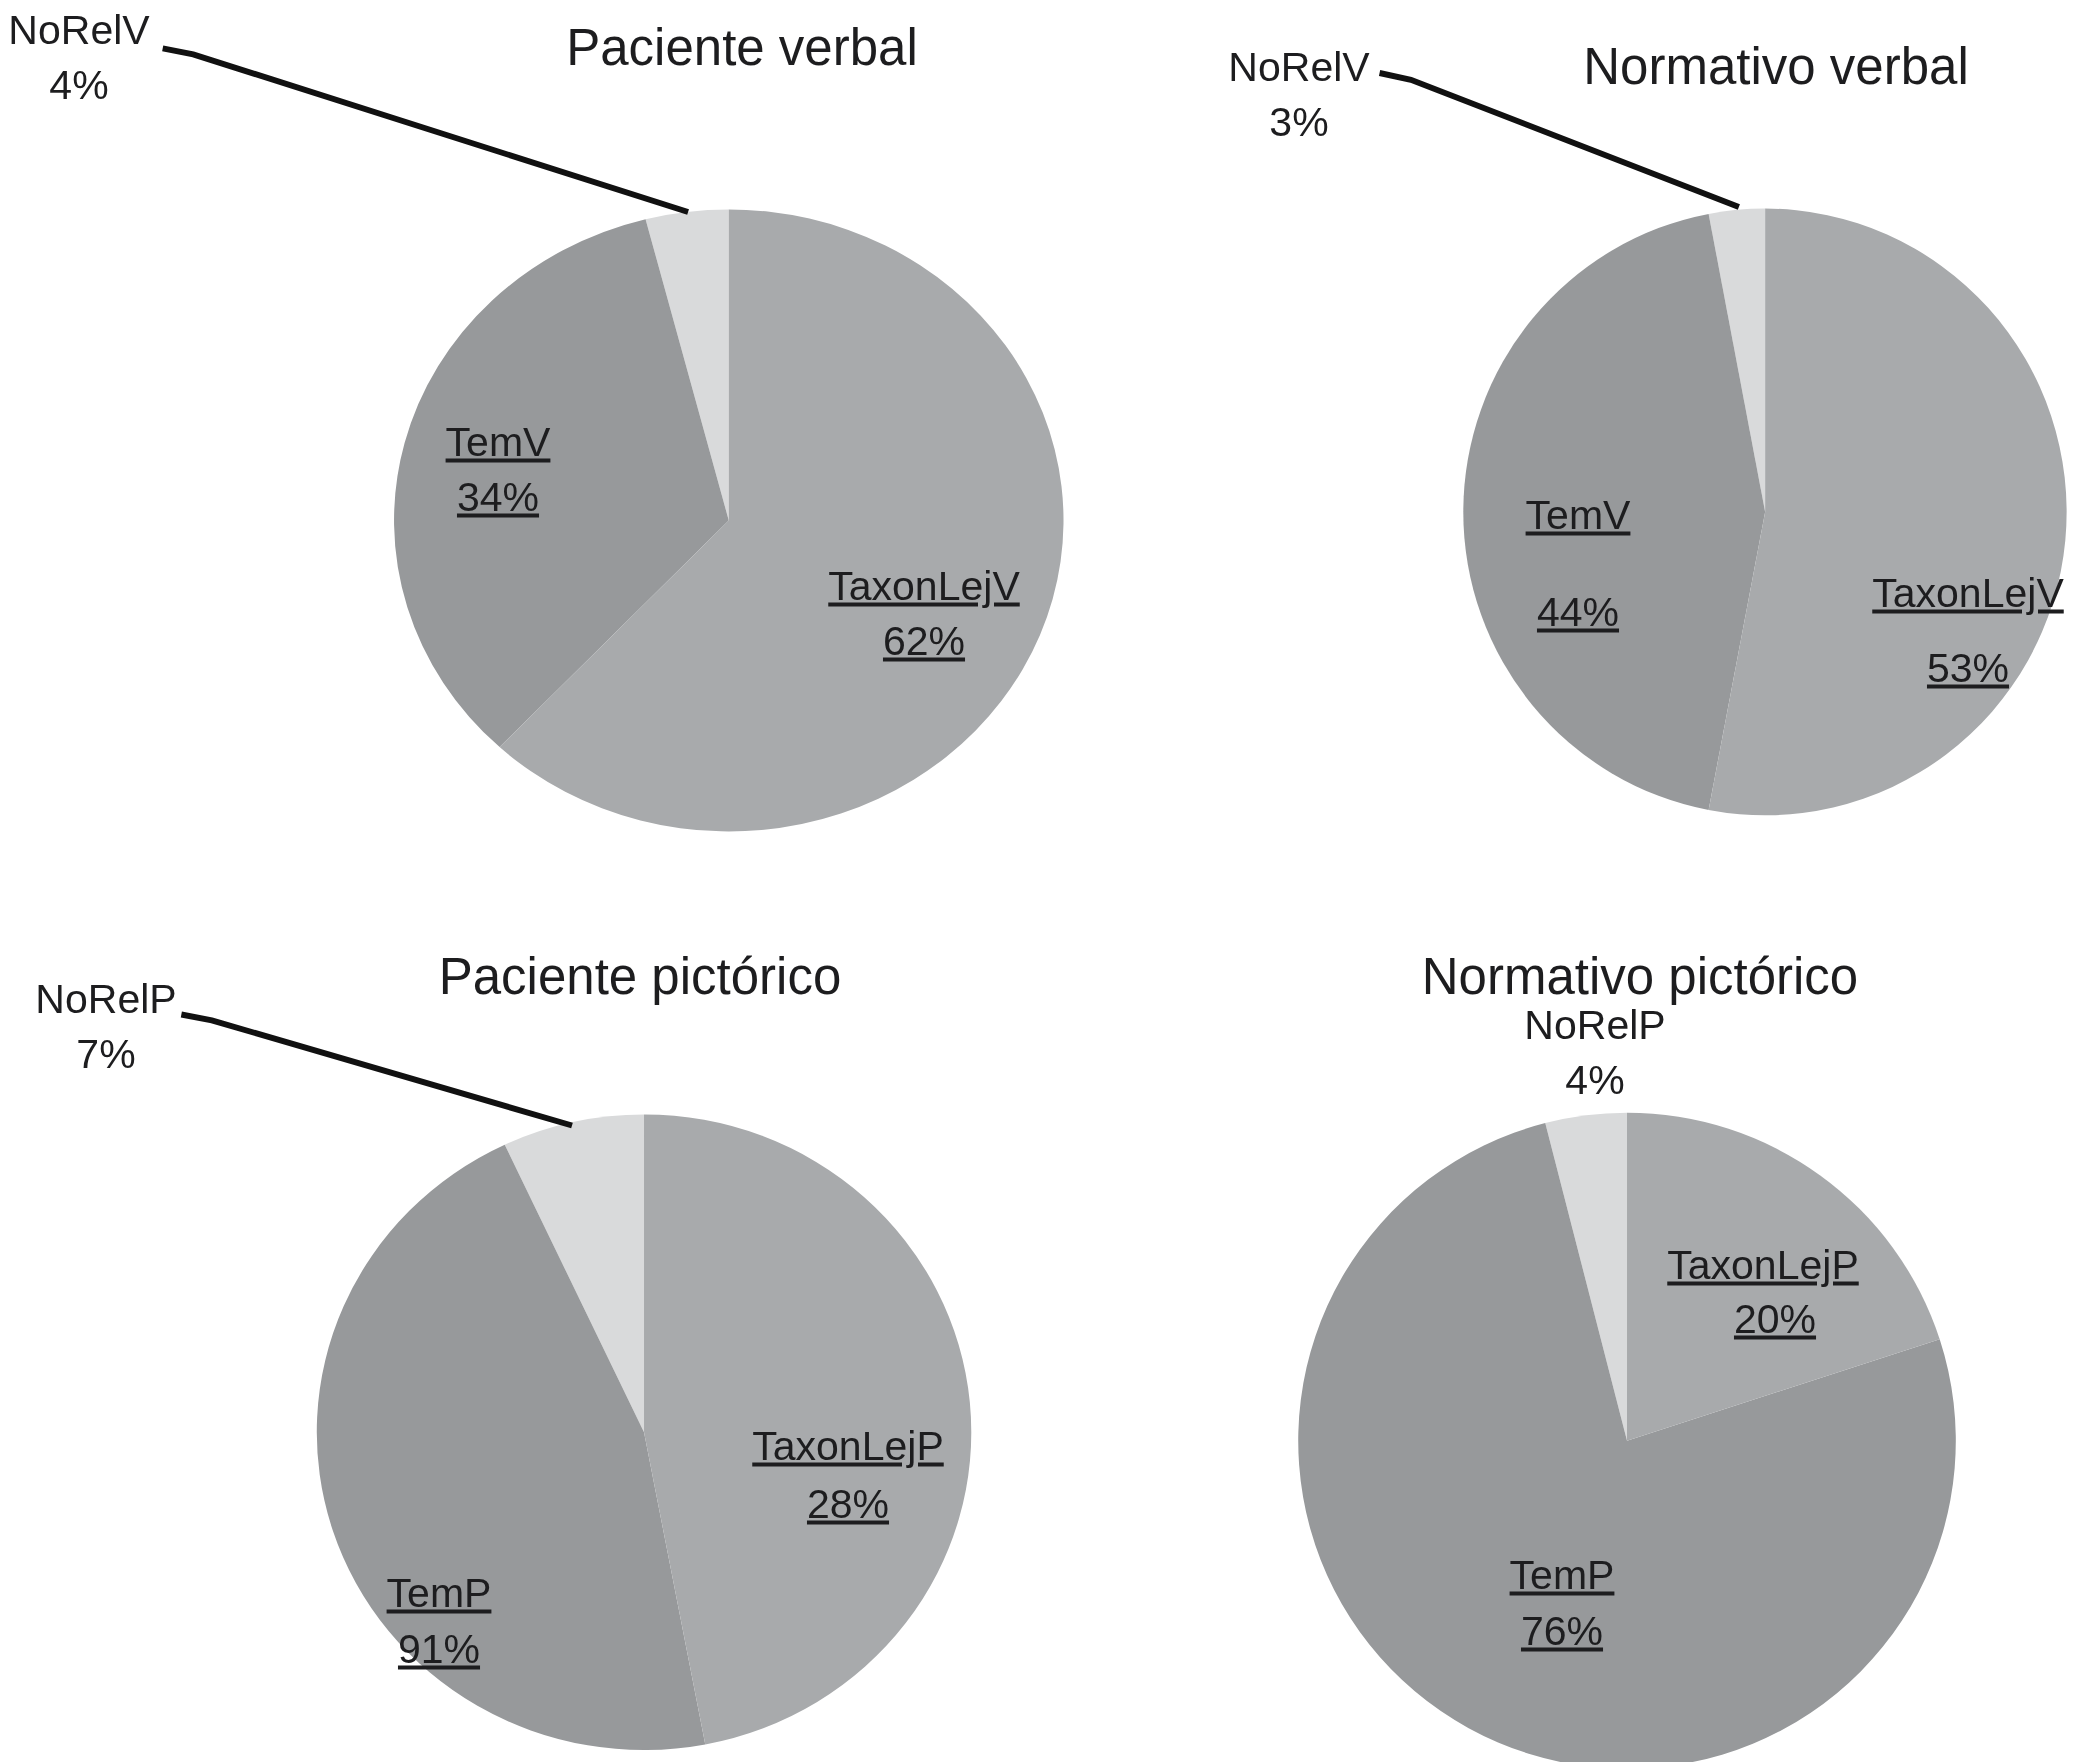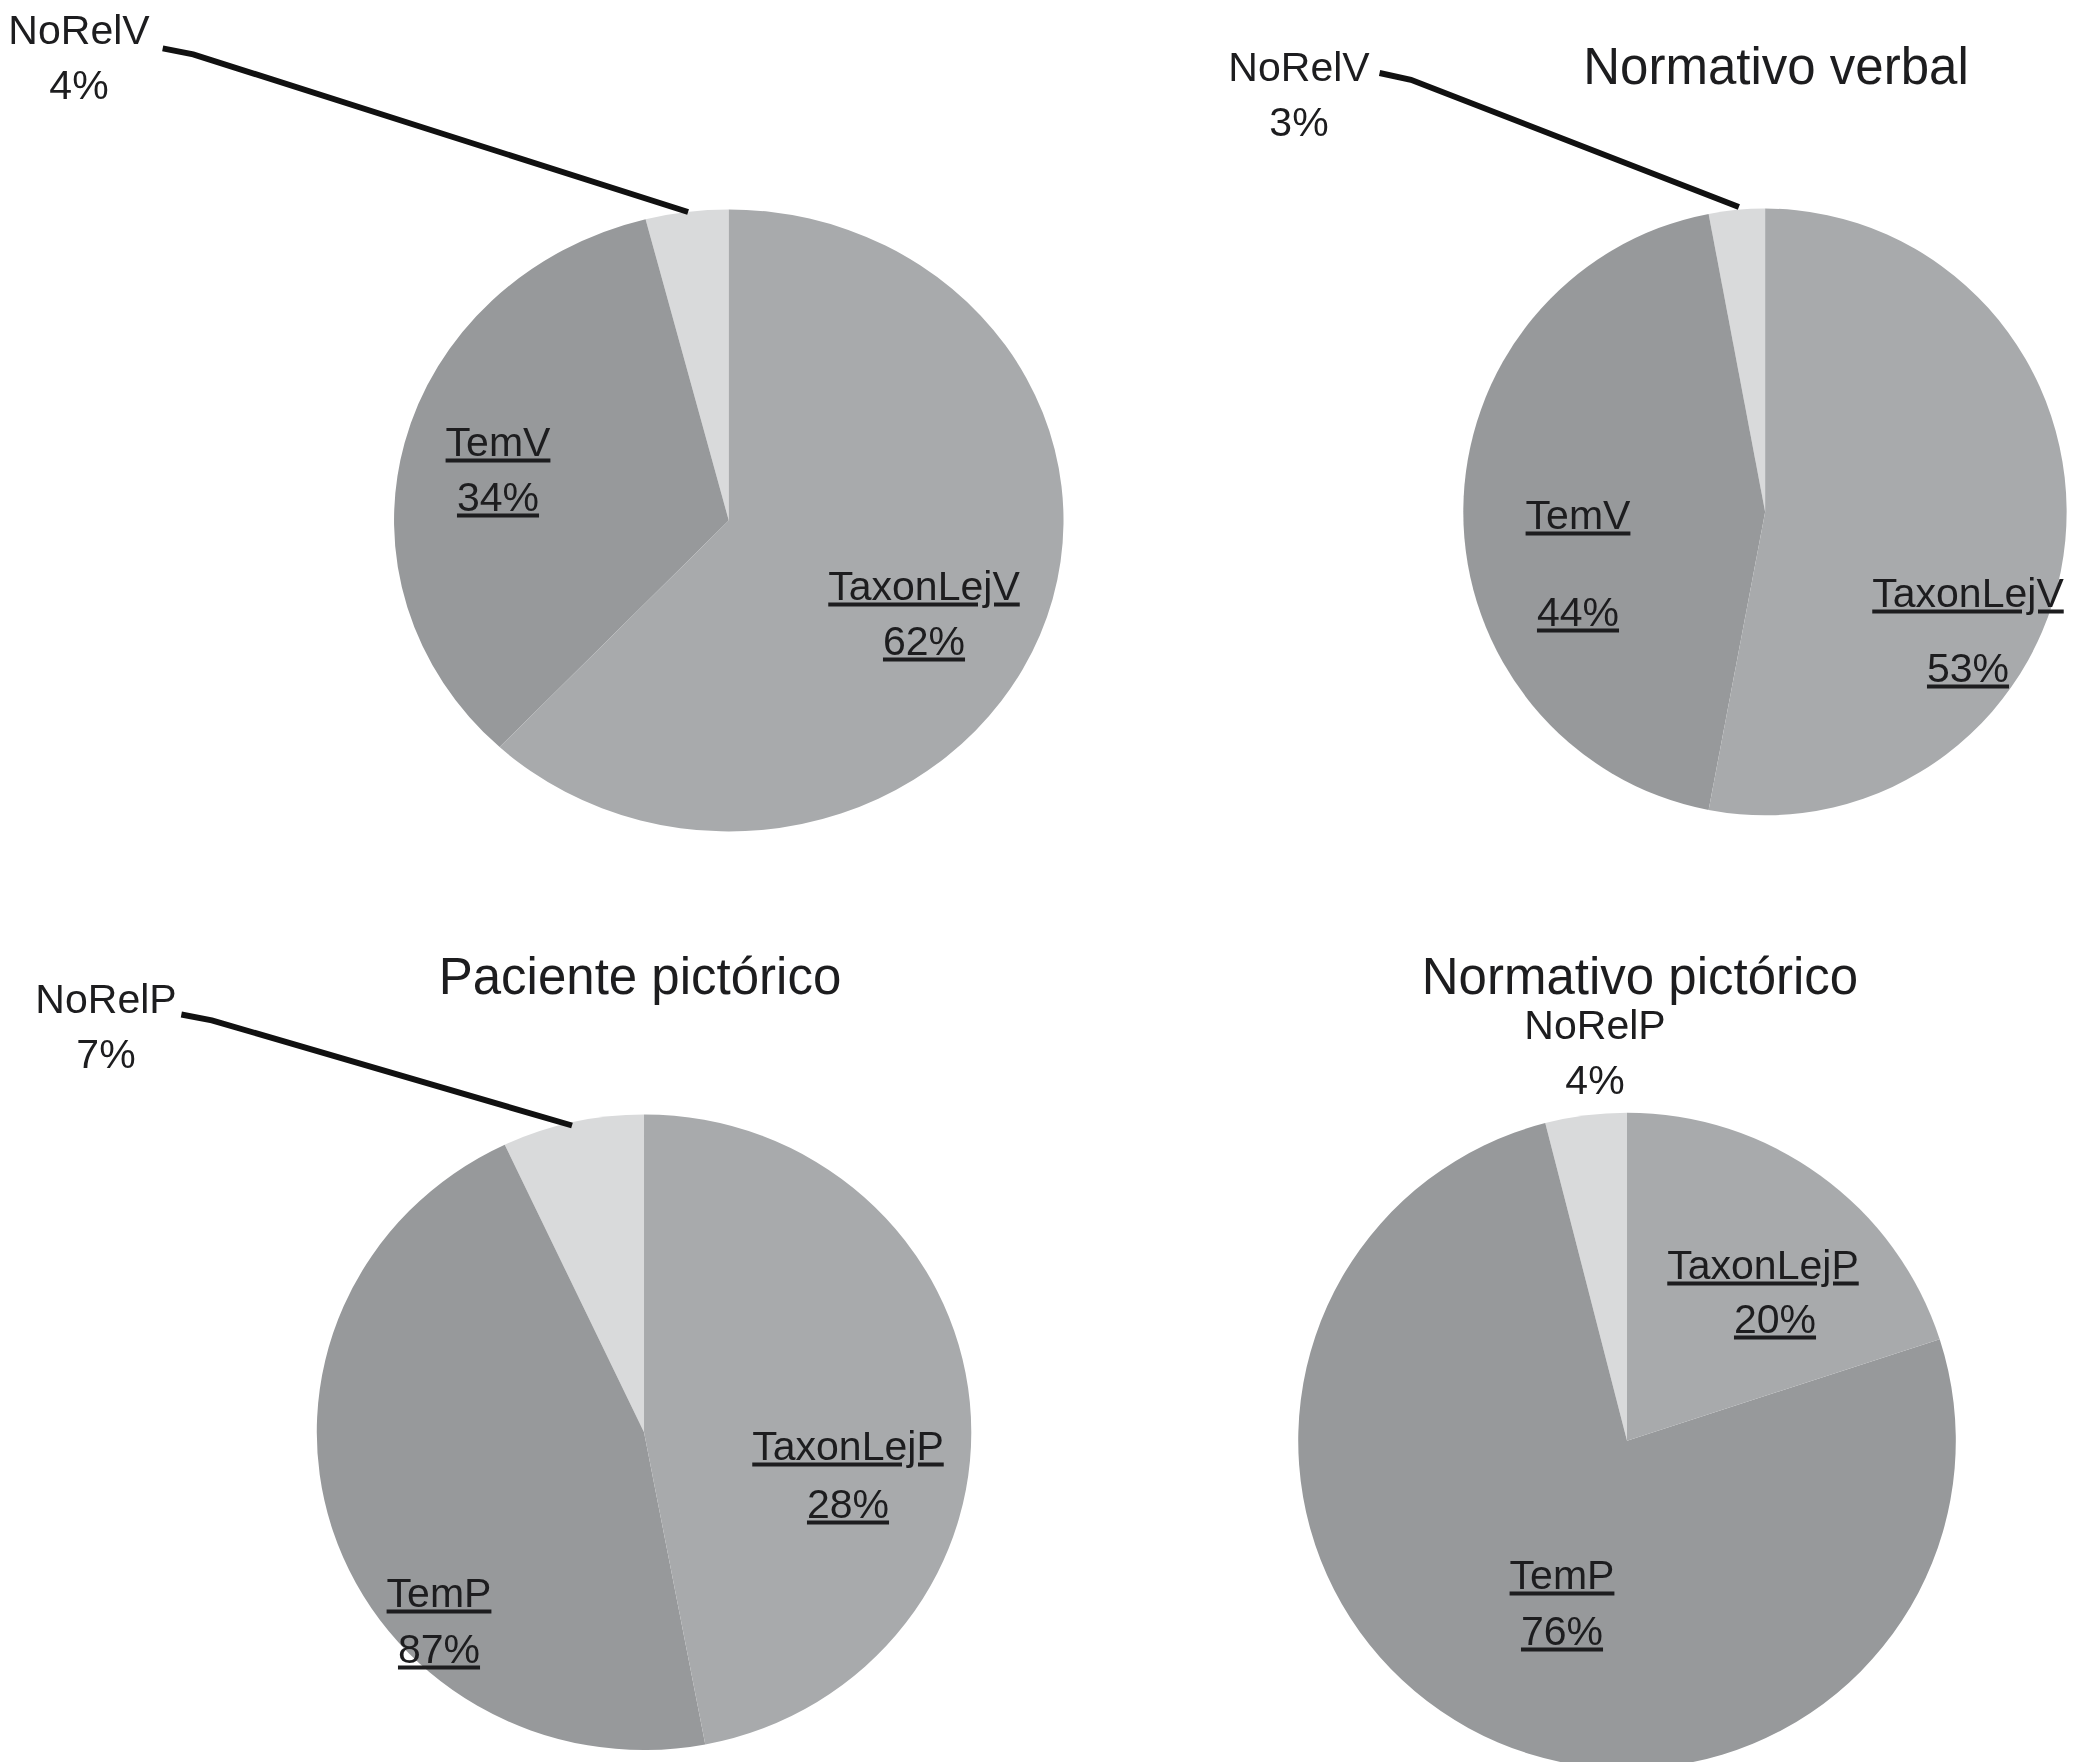--- a/index.html
+++ b/index.html
@@ -55,20 +55,21 @@
 <body>
 
 <div class="canvas">
 
   <svg class="pie-layer" viewBox="0 0 2464 2079">
       <path d="M 860 614 L 761.8 258.5 A 395 367 0 0 1 860.0 247.0 Z" fill="#d9dadb"></path>
       <path d="M 860 614 L 589.6 881.5 A 395 367 0 0 1 761.8 258.5 Z" fill="#97999b"></path>
       <path d="M 860 614 L 860.0 247.0 A 395 367 0 1 1 589.6 881.5 Z" fill="#a8aaac"></path>
     <polyline points="192,57 228,64 812,250" fill="none" stroke="#111111" stroke-width="7"></polyline>
   </svg>
+  <div class="chart-title" style="left:742px; top:47px;">Paciente verbal</div>
   <div class="slice-label" style="left:924px; top:586px;">TaxonLejV</div>
   <div class="slice-label" style="left:924px; top:641px;">62%</div>
   <div class="slice-label" style="left:498px; top:442px;">TemV</div>
   <div class="slice-label" style="left:498px; top:497px;">34%</div>
   <div class="corner-label" style="left:79px; top:58px;">
     <span>NoRelV</span><br>
     <span>4%</span>
   </div>
 
   <svg class="pie-layer" viewBox="0 0 2464 2079">
@@ -90,21 +91,21 @@
   <svg class="pie-layer" viewBox="0 0 2464 2079">
       <path d="M 760 1690 L 595.6 1350.7 A 386 375 0 0 1 760.0 1315.0 Z" fill="#d9dadb"></path>
       <path d="M 760 1690 L 832.3 2058.4 A 386 375 0 0 1 595.6 1350.7 Z" fill="#97999b"></path>
       <path d="M 760 1690 L 760.0 1315.0 A 386 375 0 0 1 832.3 2058.4 Z" fill="#a8aaac"></path>
     <polyline points="214,1197 250,1204 675,1328" fill="none" stroke="#111111" stroke-width="7"></polyline>
   </svg>
   <div class="chart-title" style="left:640px; top:976px;">Paciente pictórico</div>
   <div class="slice-label" style="left:848px; top:1446px;">TaxonLejP</div>
   <div class="slice-label" style="left:848px; top:1504px;">28%</div>
   <div class="slice-label" style="left:439px; top:1593px;">TemP</div>
-  <div class="slice-label" style="left:439px; top:1649px;">87%</div>
+  <div class="slice-label" style="left:439px; top:1649px;">91%</div>
   <div class="corner-label" style="left:106px; top:1027px;">
     <span>NoRelP</span><br>
     <span>7%</span>
   </div>
 
   <svg class="pie-layer" viewBox="0 0 2464 2079">
       <path d="M 1920 1700 L 1823.5 1325.2 A 388 387 0 0 1 1920.0 1313.0 Z" fill="#d9dadb"></path>
       <path d="M 1920 1700 L 2289.0 1580.4 A 388 387 0 1 1 1823.5 1325.2 Z" fill="#97999b"></path>
       <path d="M 1920 1700 L 1920.0 1313.0 A 388 387 0 0 1 2289.0 1580.4 Z" fill="#a8aaac"></path>
   </svg>

